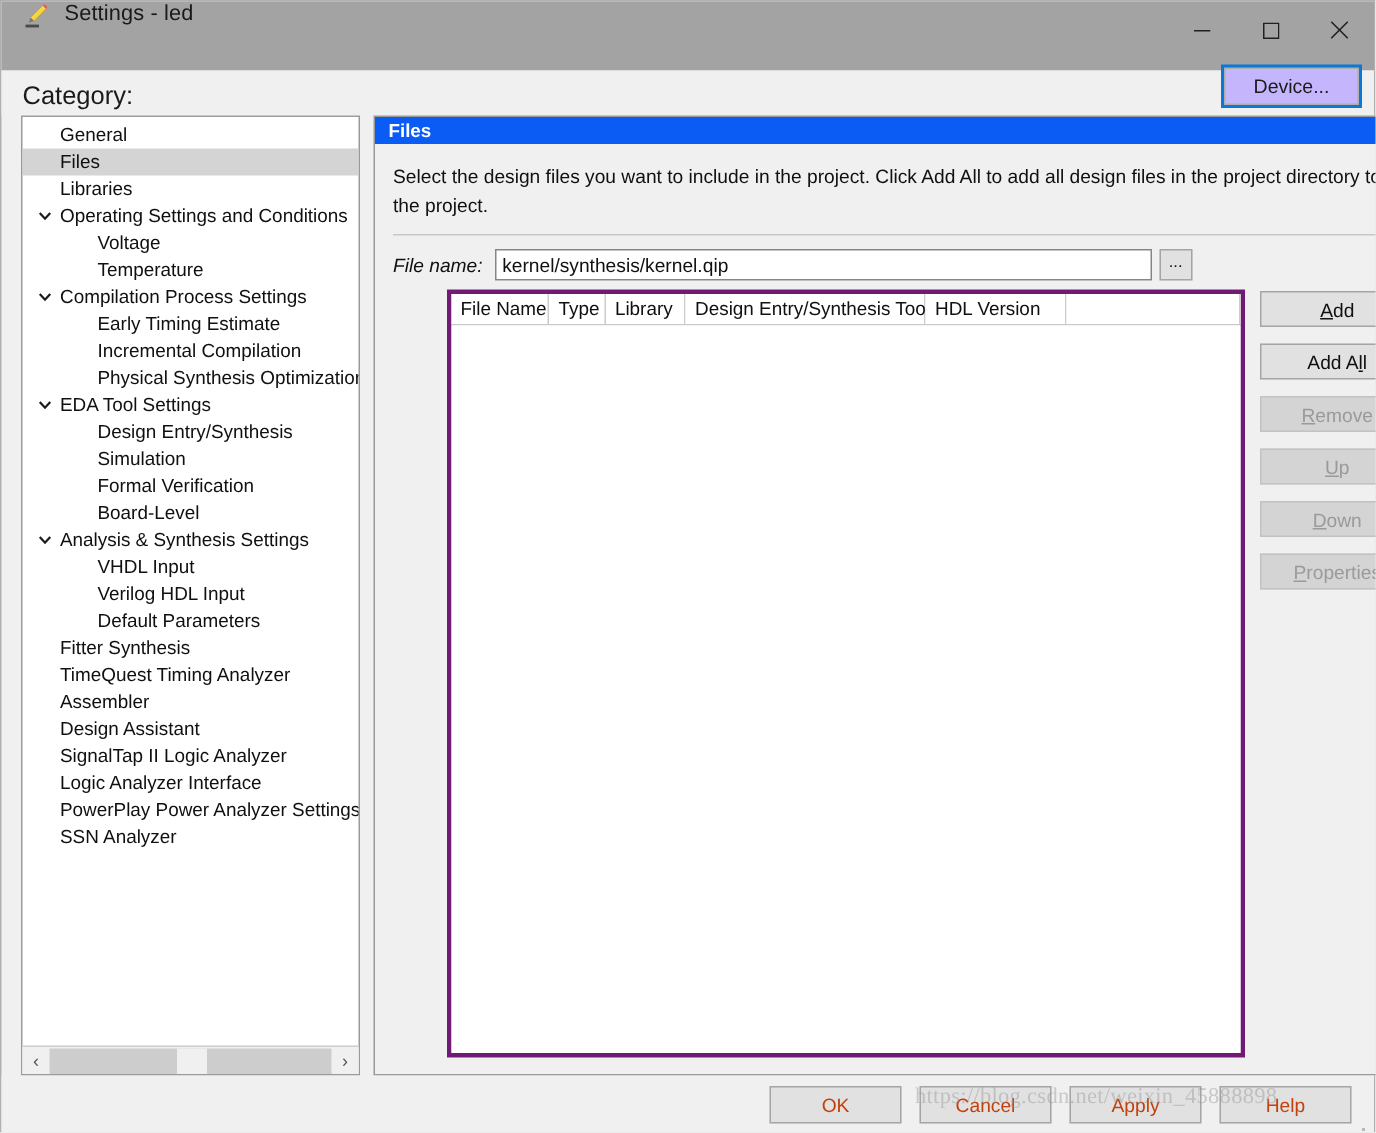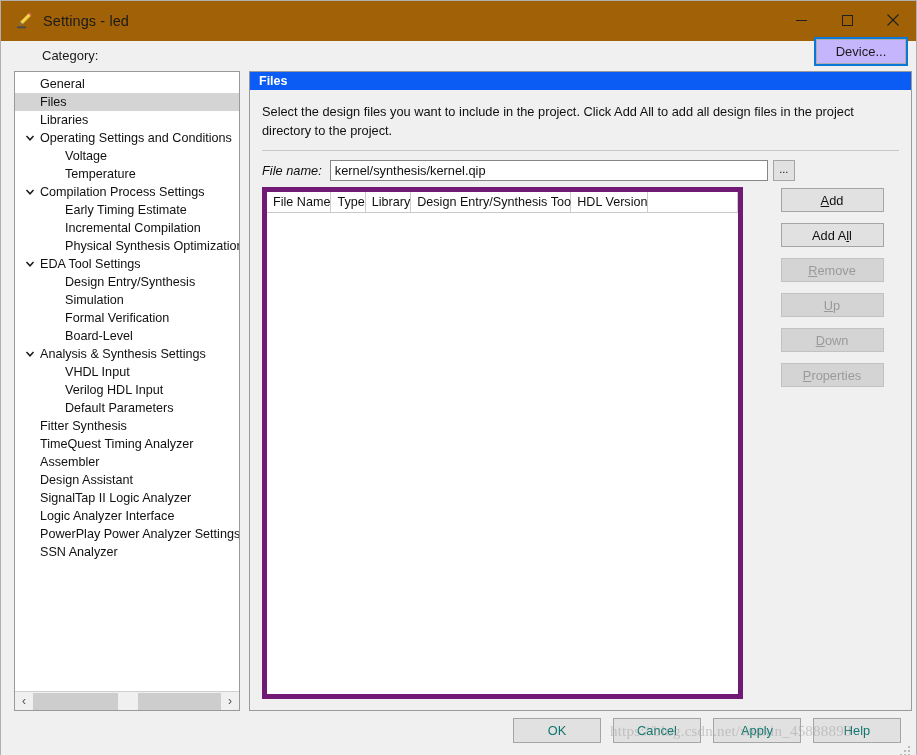--- a/index.html
+++ b/index.html
@@ -15,23 +15,23 @@
   .window {
     position: relative;
     width: 917px; height: 755px;
     background: #f0f0f0;
     border: 1px solid #b0b0b0;
     display: flex; flex-direction: column;
   }
 
   
   .titlebar {
-    height: 40px;
-    background: #a16207;
-    display: flex; align-items: center;
+    height: 46px;
+    background: #a3a3a3;
+    display: flex; align-items: flex-start;
     flex: 0 0 auto;
     position: relative;
   }
   .title-icon {
     width: 20px; height: 20px;
     margin-left: 13px; margin-right: 9px;
     position: relative; flex: 0 0 auto;
   }
   .title-text {
     font-size: 14.5px;
@@ -51,21 +51,21 @@
   
   .cat-row {
     height: 30px;
     flex: 0 0 auto;
     position: relative;
     background: #f0f0f0;
   }
   .cat-label {
     position: absolute;
     left: 14px; top: 7px;
-    font-size: 13px; color: #1a1a1a; margin-left: 27px;
+    font-size: 17px; color: #1a1a1a;
   }
   .device-btn {
     position: absolute;
     right: 10px; top: -2px;
     width: 90px; height: 25px;
     background: #c4b5fd;
     border: 1px solid #adadad;
     outline: 2px solid #0a78d7;
     outline-offset: 0px;
     font-size: 13px; color: #1a1a1a;
@@ -209,26 +209,27 @@
     font-family: "Liberation Sans", sans-serif;
   }
 
   .mid {
     flex: 1 1 auto;
     display: flex;
     padding: 6px 0 0 12px;
     min-height: 0;
   }
   .table-box {
-    width: 481px;
+    width: 532px;
     flex: 0 0 auto;
     background: #ffffff;
-    border: 5px solid #701a75;
+    border: 3px solid #701a75;
     display: flex; flex-direction: column;
     margin-bottom: 11px;
+    margin-left: 36px;
   }
   .thead {
     height: 21px;
     display: flex;
     border-bottom: 1px solid #c9c9c9;
     flex: 0 0 auto;
   }
   .th {
     font-size: 12.6px;
     color: #101010;
@@ -271,21 +272,21 @@
     flex: 0 0 auto;
     position: relative;
     background: #f0f0f0;
   }
   .fbtn {
     position: absolute;
     top: 7px;
     width: 88px; height: 25px;
     background: #e1e1e1;
     border: 1px solid #a5a5a5;
-    font-size: 12.8px; color: #0f766e;
+    font-size: 12.8px; color: #c2410c;
     display: flex; align-items: center; justify-content: center;
     font-family: "Liberation Sans", sans-serif;
     padding: 8px;
   }
   .grip {
     position: absolute;
     right: 4px; bottom: 3px;
     width: 12px; height: 12px;
   }
   .grip i {

